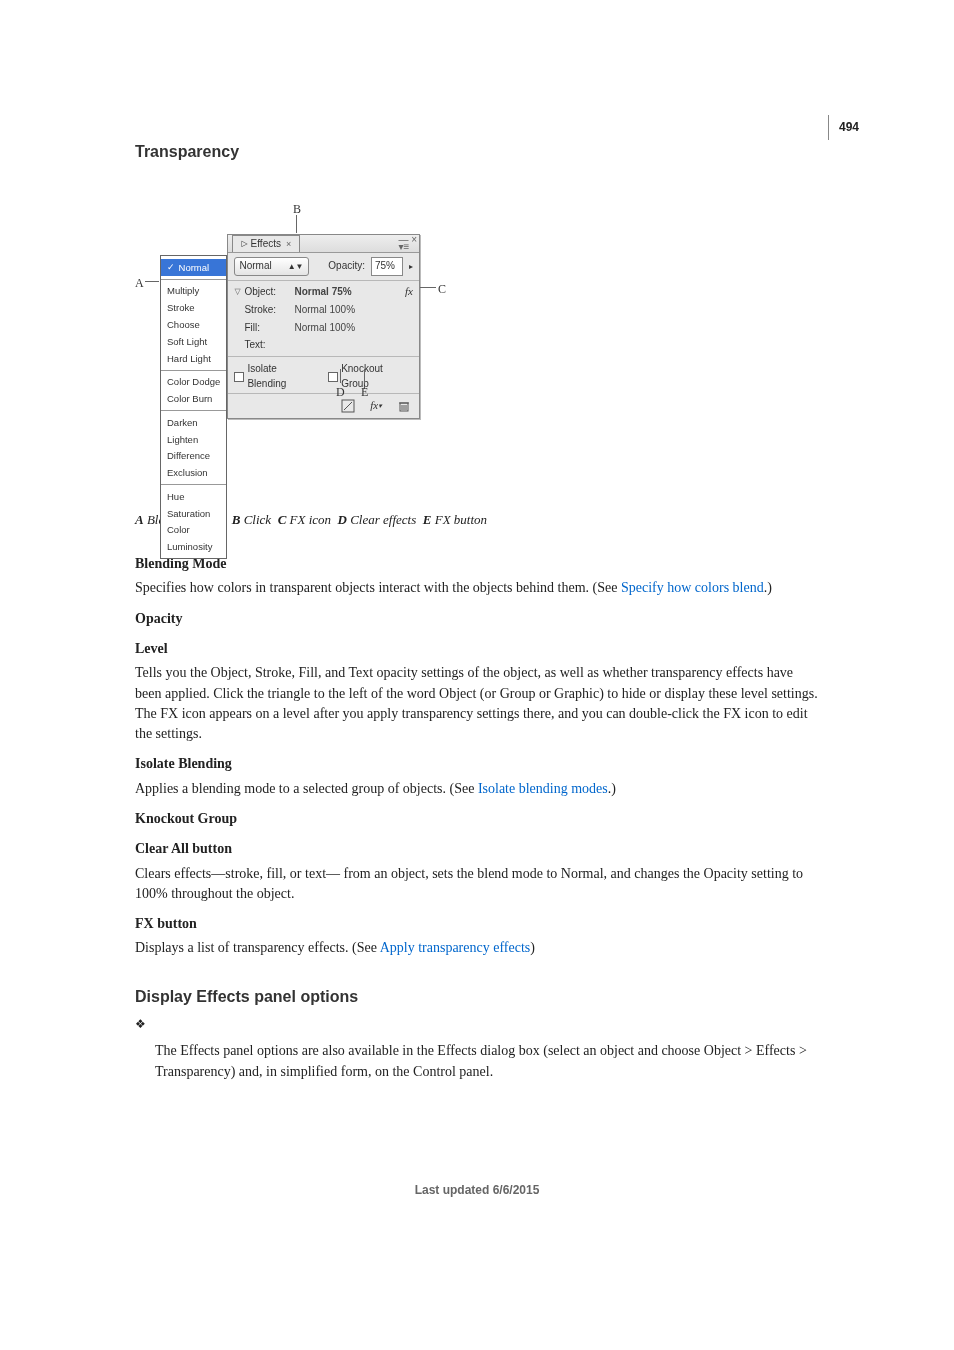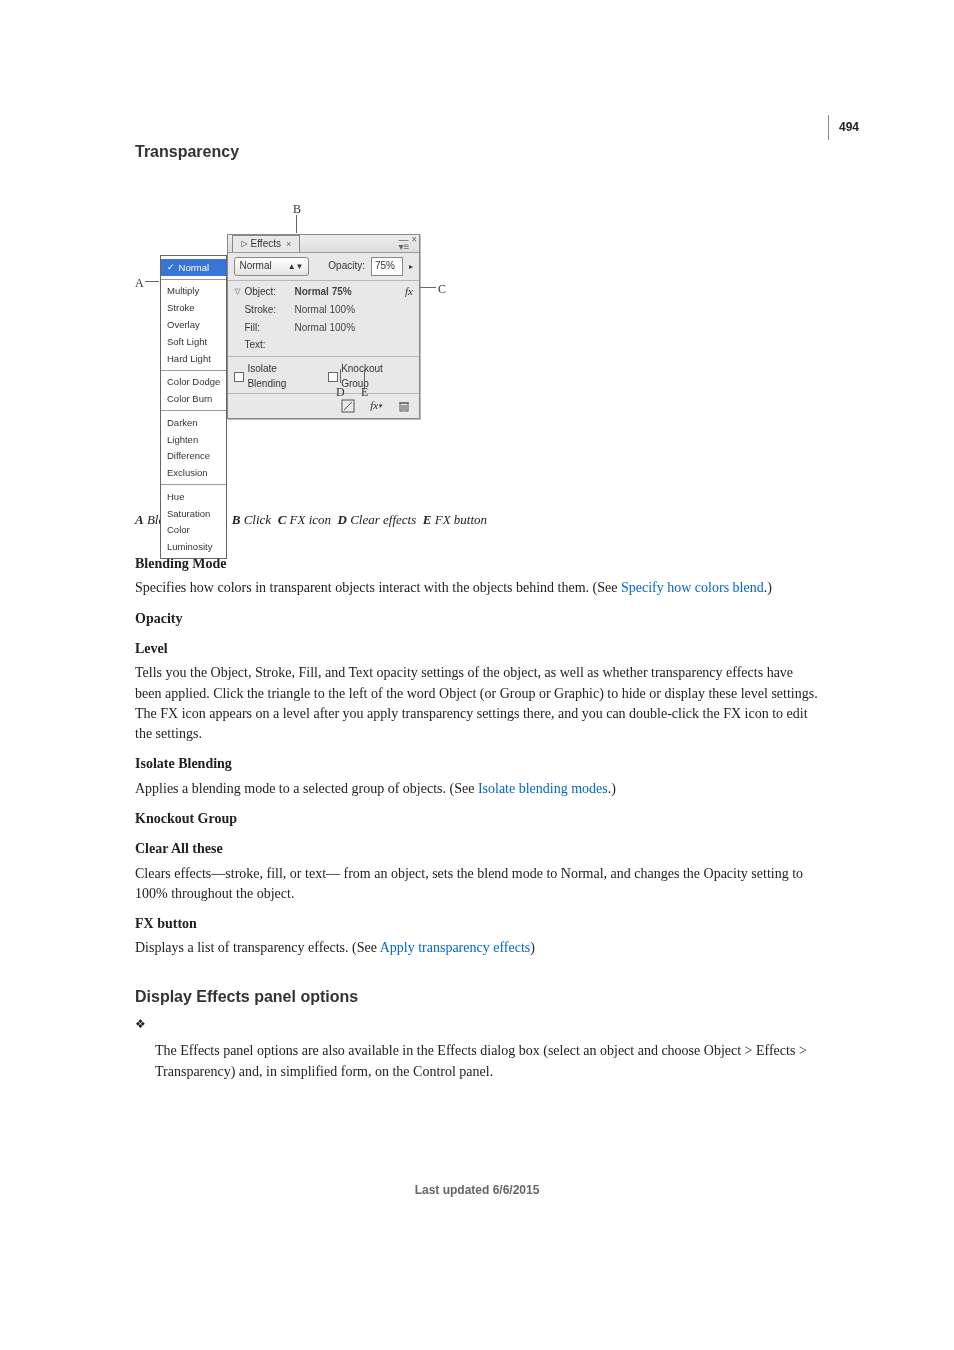--- a/index.html
+++ b/index.html
@@ -226,21 +226,21 @@
 
       <div class="panel-and-dd">
 
         <div class="blendmodes">
           <div class="grp">
             <div class="item sel">Normal</div>
           </div>
           <div class="grp">
             <div class="item">Multiply</div>
             <div class="item">Stroke</div>
-            <div class="item">Overlay</div>
+            <div class="item">Choose</div>
             <div class="item">Soft Light</div>
             <div class="item">Hard Light</div>
           </div>
           <div class="grp">
             <div class="item">Color Dodge</div>
             <div class="item">Color Burn</div>
           </div>
           <div class="grp">
             <div class="item">Darken</div>
             <div class="item">Lighten</div>
@@ -347,21 +347,21 @@
 
   <div id="defs">
       <div class="term">Blending Mode</div>
       <div class="para">Specifies how colors in transparent objects interact with the objects behind them. (See <a class="link" href="#">Specify how colors blend</a>.)</div>
       <div class="term">Opacity</div>
       <div class="term">Level</div>
       <div class="para">Tells you the Object, Stroke, Fill, and Text opacity settings of the object, as well as whether transparency effects have been applied. Click the triangle to the left of the word Object (or Group or Graphic) to hide or display these level settings. The FX icon appears on a level after you apply transparency settings there, and you can double-click the FX icon to edit the settings.</div>
       <div class="term">Isolate Blending</div>
       <div class="para">Applies a blending mode to a selected group of objects. (See <a class="link" href="#">Isolate blending modes</a>.)</div>
       <div class="term">Knockout Group</div>
-      <div class="term">Clear All these</div>
+      <div class="term">Clear All button</div>
       <div class="para">Clears effects—stroke, fill, or text— from an object, sets the blend mode to Normal, and changes the Opacity setting to 100% throughout the object.</div>
       <div class="term">FX button</div>
       <div class="para">Displays a list of transparency effects. (See <a class="link" href="#">Apply transparency effects</a>)</div>
     </div>
 
   <div class="h2-section">Display Effects panel options</div>
   <div class="bullet-row">
     <span class="bullet-glyph">❖</span>
   </div>
   <div class="para indented">The Effects panel options are also available in the Effects dialog box (select an object and choose Object &gt; Effects &gt; Transparency) and, in simplified form, on the Control panel.</div>

